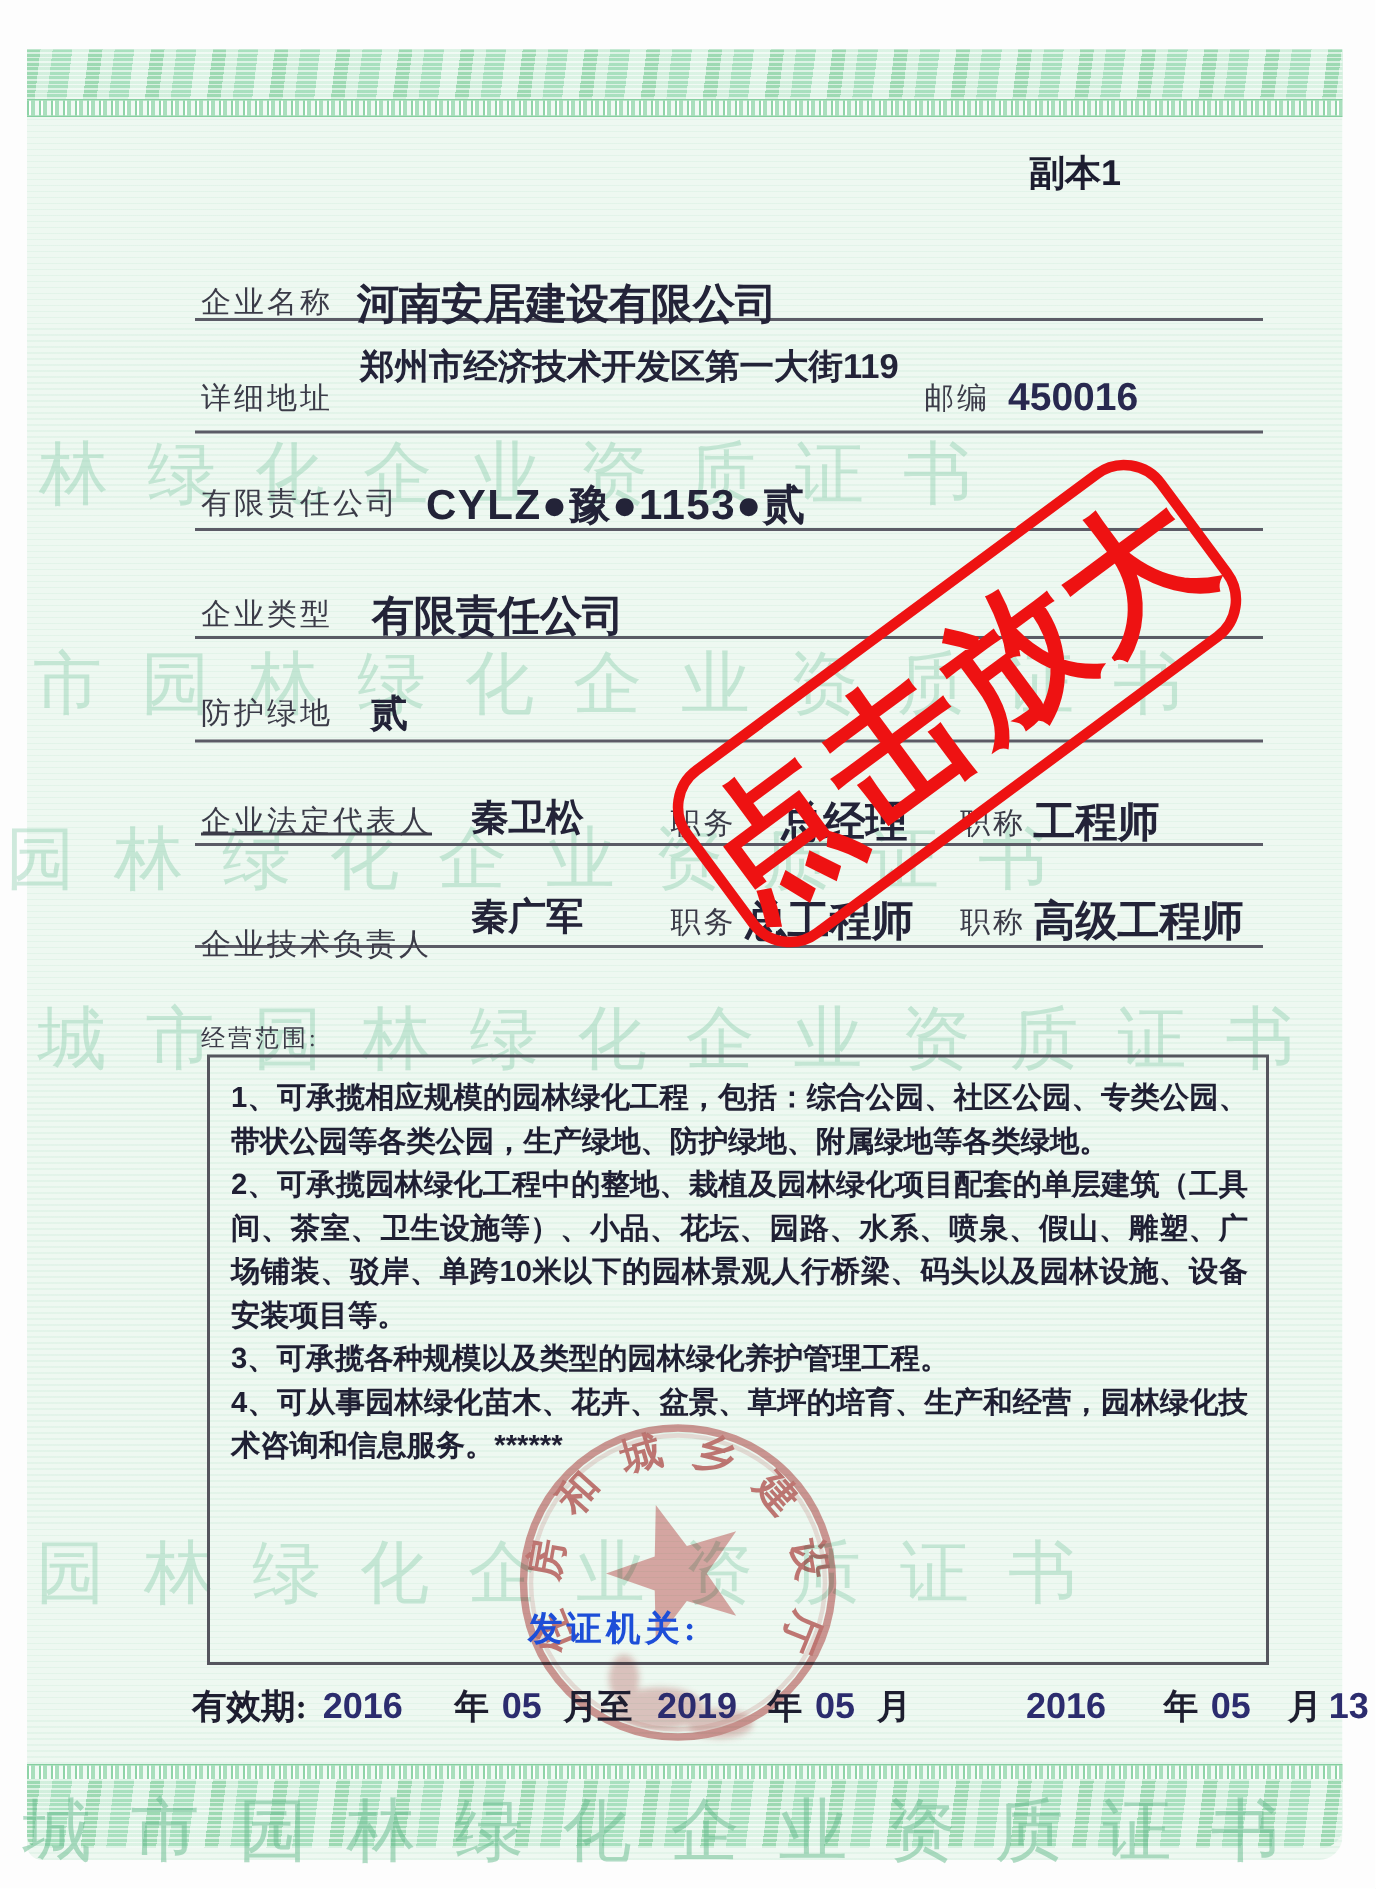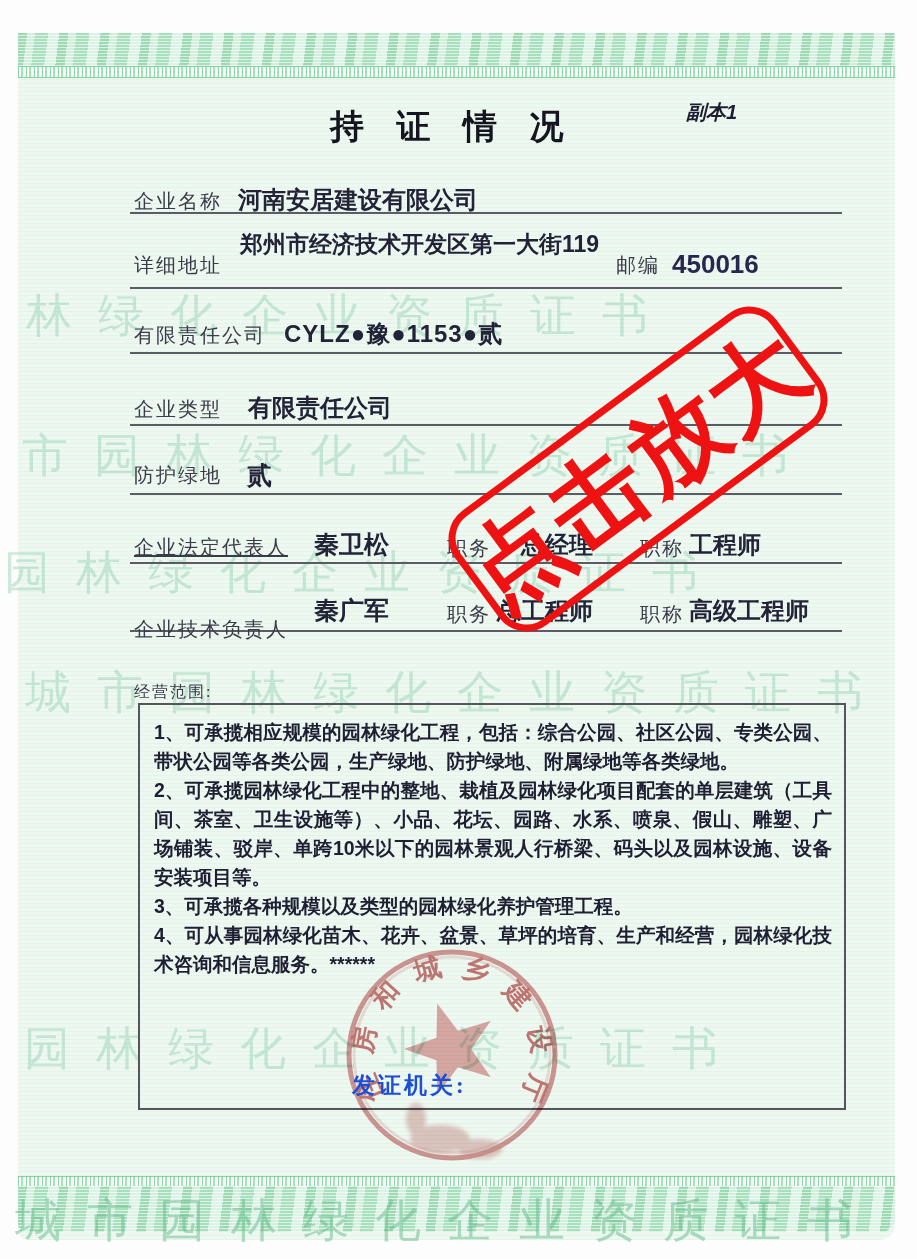--- a/index.html
+++ b/index.html
@@ -31,27 +31,27 @@
   .bead-top{top:66px;}
   .bead-bottom{top:1176px;}
   
   .wm{
     position:absolute;white-space:nowrap;font-size:46px;letter-spacing:26px;
     color:rgba(130,200,165,.38);font-family:"Liberation Serif",serif;z-index:1;
   }
   .wm-dark{color:rgba(100,185,140,.5);}
   
   .lbl{position:absolute;font-family:"Liberation Serif",serif;font-size:20px;color:#3b3b48;z-index:3;white-space:nowrap;letter-spacing:2px;}
-  .val{position:absolute;font-family:"Liberation Sans",sans-serif;font-weight:700;font-size:24px;color:#232338;z-index:3;white-space:nowrap;}
+  .val{position:absolute;font-family:"Liberation Sans",sans-serif;font-weight:700;font-size:28px;color:#232338;z-index:3;white-space:nowrap;}
   .hr{position:absolute;height:2px;background:#5b5b66;z-index:2;left:130px;width:712px;}
   .title{
     position:absolute;left:330px;top:104px;font-family:"Liberation Serif",serif;
     font-weight:700;font-size:34px;letter-spacing:12px;color:#15151f;z-index:3;white-space:nowrap;
   }
-  .copyLabel{position:absolute;left:686px;top:99px;font-weight:700;font-size:20px;color:#1d1d30;z-index:3;font-style:italic;}
+  .copyLabel{position:absolute;left:686px;top:99px;font-weight:700;font-size:24px;color:#1d1d30;z-index:3;}
   .scope-box{position:absolute;left:138px;top:703px;width:704px;height:403px;border:2px solid #55555e;z-index:2;}
   .scope-text{
     position:absolute;left:154px;top:718px;width:678px;z-index:3;
     font-family:"Liberation Sans",sans-serif;font-weight:700;font-size:19.5px;line-height:29px;
     color:#1f1f33;white-space:pre-wrap;text-align:justify;
   }
   .issuer{position:absolute;left:352px;top:1070px;font-family:"Liberation Serif",serif;font-weight:700;font-size:23px;color:#1d4ed8;z-index:5;letter-spacing:3px;}
   
   .validity{position:absolute;left:128px;top:1122px;z-index:5;white-space:nowrap;}
   .vt{display:inline-block;font-family:"Liberation Serif",serif;font-weight:700;font-size:23px;color:#1e1e30;}
@@ -93,21 +93,20 @@
   <div class="wm" style="top:542px;left:-140px;">城市园林绿化企业资质证书</div>
   <div class="wm" style="top:662px;left:25px;">城市园林绿化企业资质证书</div>
   <div class="wm" style="top:1018px;left:-120px;">城市园林绿化企业资质证书</div>
   <div class="wm wm-dark" style="top:1190px;left:15px;">城市园林绿化企业资质证书</div>
 
   <div class="band band-top"></div>
   <div class="bead bead-top"></div>
   <div class="bead bead-bottom"></div>
   <div class="band band-bottom"></div>
 
-  <div class="title">持 证 情 况</div>
   <div class="copyLabel">副本1</div>
 
   <div class="lbl" style="left:134px;top:188px;">企业名称</div>
   <div class="val" style="left:238px;top:184px;">河南安居建设有限公司</div>
   <div class="hr" style="top:212px;"></div>
 
   <div class="val" style="left:240px;top:229px;font-size:23px;">郑州市经济技术开发区第一大街119</div>
   <div class="lbl" style="left:134px;top:252px;">详细地址</div>
   <div class="lbl" style="left:616px;top:252px;">邮编</div>
   <div class="val" style="left:672px;top:249px;font-size:26px;color:#28284f;">450016</div>
@@ -169,17 +168,34 @@
       <text x="0" y="0" transform="translate(186.2,142) rotate(112)">厅</text>
     </g>
     <polygon points="97.2,60.4 117.9,87.7 150.8,77.8 131.2,106 150.8,134.2 117.9,124.3 97.2,151.6 96.5,117.3 64,106 96.5,94.7" fill="#d98c8c" opacity="0.8"></polygon>
     <g filter="url(#blur1)" fill="#cf8585" opacity="0.5">
       <ellipse cx="100" cy="196" rx="30" ry="14"></ellipse>
       <ellipse cx="140" cy="206" rx="22" ry="10"></ellipse>
       <ellipse cx="76" cy="176" rx="10" ry="16"></ellipse>
     </g>
   </svg>
 
+  <div class="validity">
+    <span class="vt">有效期:</span>
+    <span class="vt vt-num">2016</span>
+    <span class="vt">年</span>
+    <span class="vt vt-num">05</span>
+    <span class="vt">月至</span>
+    <span class="vt vt-num">2019</span>
+    <span class="vt">年</span>
+    <span class="vt vt-num">05</span>
+    <span class="vt">月</span>
+    <span class="vt vt-num">2016</span>
+    <span class="vt">年</span>
+    <span class="vt vt-num">05</span>
+    <span class="vt">月</span>
+    <span class="vt vt-num">13</span>
+    
+  </div>
 
   <div class="stamp">
     <span class="stamp-text">点击放大</span>
   </div>
 </div>
 
 </body></html>

